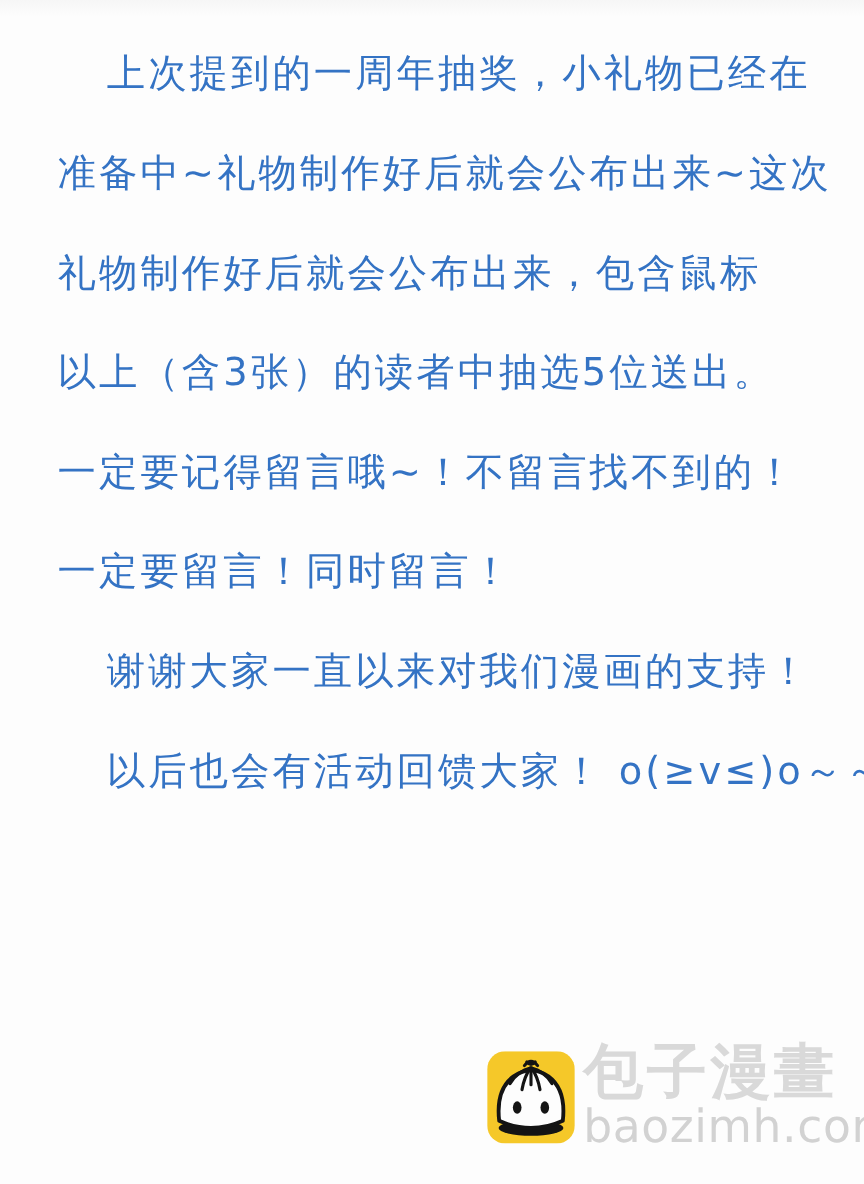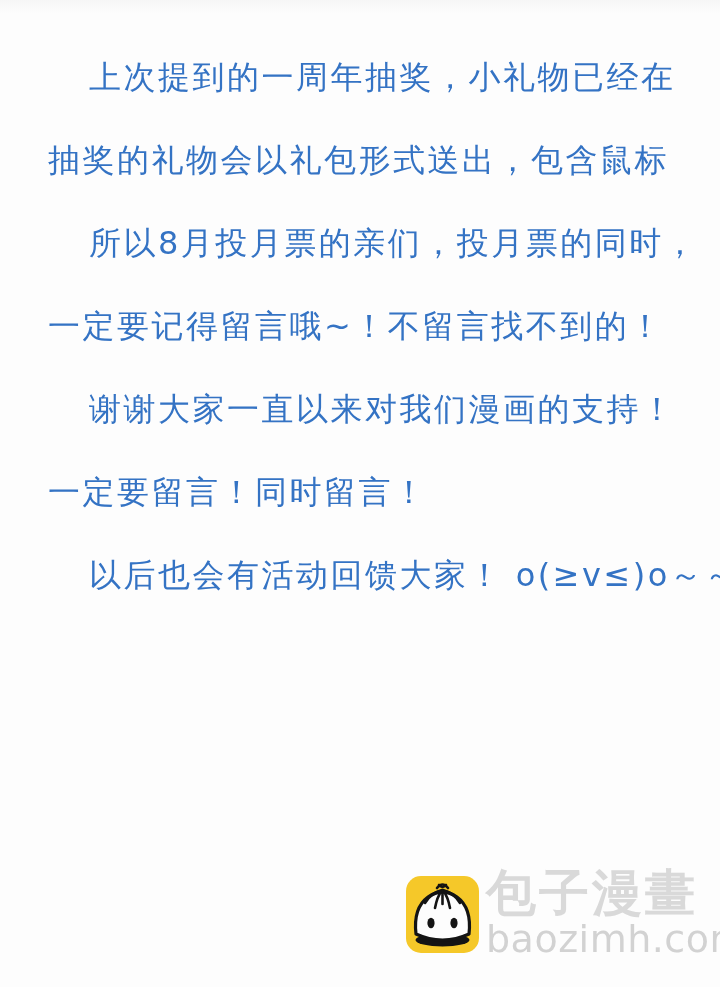--- a/index.html
+++ b/index.html
@@ -19,21 +19,21 @@
   .page::before {
     content: "";
     position: absolute;
     top: 0; left: 0; right: 0;
     height: 14px;
     background: linear-gradient(#f6f6f6, rgba(253,253,253,0));
     pointer-events: none;
   }
   .content {
     position: absolute;
-    top: 36px;
+    top: 20px;
     left: 48px;
     right: 48px;
     z-index: 1;
     color: #3473c4;
     font-size: 32px;
     letter-spacing: 2.5px;
     font-weight: 500;
   }
   .text-line {
     height: 83px;
@@ -82,25 +82,26 @@
 
 <div class="page">
 
   <div class="watermark-text">
     <div class="watermark-brand">包子漫畫</div>
     <div class="watermark-url">baozimh.com</div>
   </div>
 
   <div class="content">
     <div class="text-line indent">上次提到的一周年抽奖，小礼物已经在</div>
-    <div class="text-line">抽奖的礼物会以礼包形式送出，包含鼠标</div>
-    <div class="text-line indent">所以8月投月票的亲们，投月票的同时，</div>
+    <div class="text-line">准备中~礼物制作好后就会公布出来~这次</div>
+    <div class="text-line">礼物制作好后就会公布出来，包含鼠标</div>
+    <div class="text-line">以上（含3张）的读者中抽选5位送出。</div>
     <div class="text-line">一定要记得留言哦~！不留言找不到的！</div>
+    <div class="text-line">一定要留言！同时留言！</div>
     <div class="text-line indent">谢谢大家一直以来对我们漫画的支持！</div>
-    <div class="text-line">一定要留言！同时留言！</div>
     <div class="text-line indent">以后也会有活动回馈大家！ o(≥v≤)o～～</div>
   </div>
 
   <div class="baozi-sticker">
     <svg viewBox="0 0 73 77" xmlns="http://www.w3.org/2000/svg" aria-hidden="true">
 
       <rect x="0" y="0" width="73" height="77" rx="15" fill="#f5c829"></rect>
 
       <ellipse cx="36.5" cy="64" rx="27" ry="6.5" fill="#141414"></ellipse>
 

